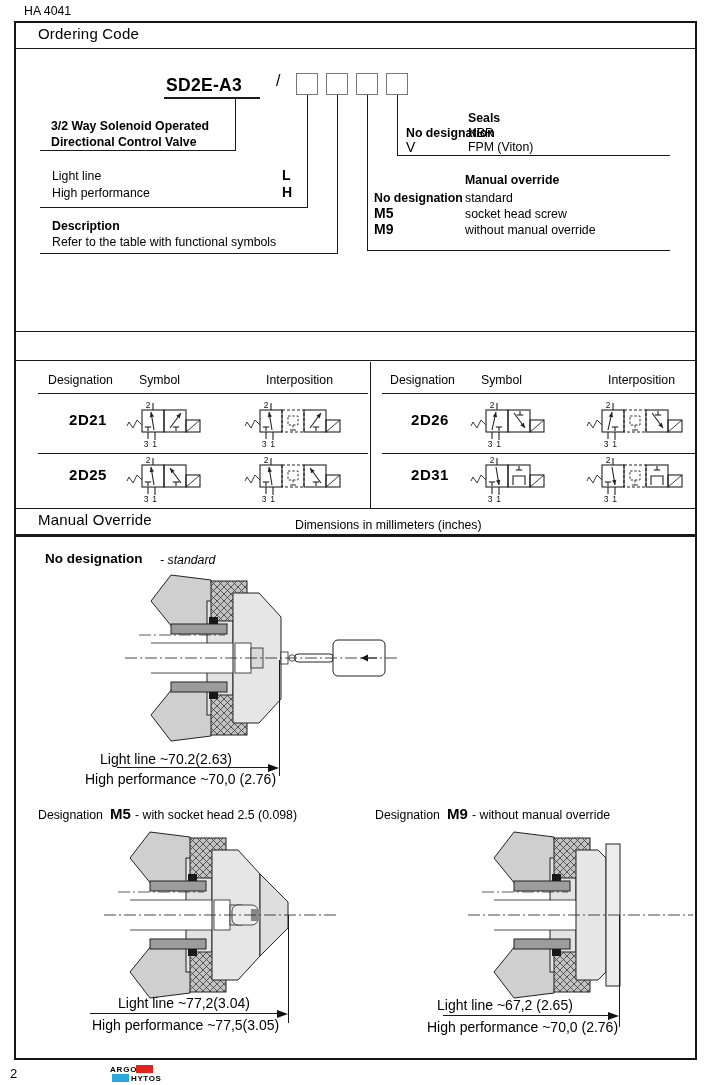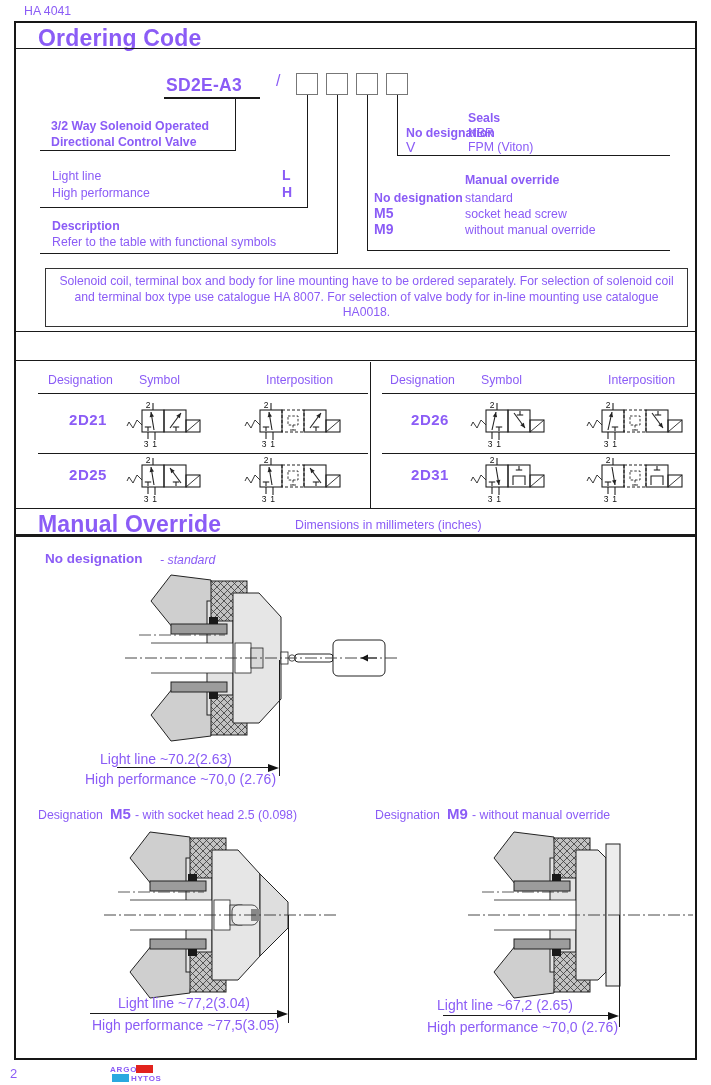--- a/index.html
+++ b/index.html
@@ -1,24 +1,24 @@
 <!DOCTYPE html>
 <html><head>
 <meta charset="utf-8">
 <style>
   html,body{margin:0;padding:0;background:#888;}
   #page{position:relative;width:711px;height:1085px;background:#fff;overflow:hidden;
-        font-family:"Liberation Sans",sans-serif;color:#8b5cf6;}
+        font-family:"Liberation Sans",sans-serif;color:#000000;}
   .abs{position:absolute;}
   .hl{position:absolute;background:#1a1a1a;height:1.3px;}
   .vl{position:absolute;background:#1a1a1a;width:1.3px;}
   .b{font-weight:bold;}
   .t12{font-size:12.3px;line-height:15px;}
   .t13{font-size:13px;}
-  .sec-title{font-size:23px;font-weight:bold;letter-spacing:.2px;}
+  .sec-title{font-size:15px;font-weight:normal;letter-spacing:.2px;}
   .rt{text-align:left;}
   .code-box{position:absolute;width:20px;height:20px;border:1.6px solid #777;background:#fff;}
   .arr-r{position:absolute;width:0;height:0;border-top:4px solid transparent;
          border-bottom:4px solid transparent;border-left:11px solid #111;}
   .dimlabel{position:absolute;font-size:14px;white-space:nowrap;}
   .outer{position:absolute;left:14px;top:21px;width:679px;height:1035px;border:2px solid #161616;}
   .notebox{position:absolute;left:45px;top:268px;width:617px;border:1.3px solid #333;
            padding:5px 12px;text-align:center;font-size:12.2px;line-height:15.5px;}
   .desig{position:absolute;width:72px;text-align:center;font-size:15px;font-weight:bold;letter-spacing:.5px;}
   .colhdr{position:absolute;font-size:12.3px;}
@@ -73,21 +73,20 @@
   <span class="abs rt t12" style="left:468px;top:140px;width:200px;">FPM (Viton)</span>
 
   <span class="abs b rt t12" style="left:465px;top:173px;width:200px;">Manual override</span>
   <span class="abs b t12" style="left:374px;top:191px;">No designation</span>
   <span class="abs rt t12" style="left:465px;top:191px;width:200px;">standard</span>
   <span class="abs b" style="left:374px;top:205px;font-size:14px;">M5</span>
   <span class="abs rt t12" style="left:465px;top:207px;width:200px;">socket head screw</span>
   <span class="abs b" style="left:374px;top:221px;font-size:14px;">M9</span>
   <span class="abs rt t12" style="left:465px;top:223px;width:200px;">without manual override</span>
 
-  <div class="notebox">Solenoid coil, terminal box and body for line mounting have to be ordered separately. For selection of solenoid coil and terminal box type use catalogue HA 8007. For selection of valve body for in-line mounting use catalogue HA0018.</div>
 
   <div class="hl" style="left:16px;top:331px;width:679px;"></div>
   <div class="hl" style="left:16px;top:360px;width:679px;"></div>
 
   <span class="colhdr" style="left:48px;top:373px;">Designation</span>
   <span class="colhdr" style="left:139px;top:373px;">Symbol</span>
   <span class="colhdr" style="left:266px;top:373px;">Interposition</span>
   <span class="colhdr" style="left:390px;top:373px;">Designation</span>
   <span class="colhdr" style="left:481px;top:373px;">Symbol</span>
   <span class="colhdr" style="left:608px;top:373px;">Interposition</span>

